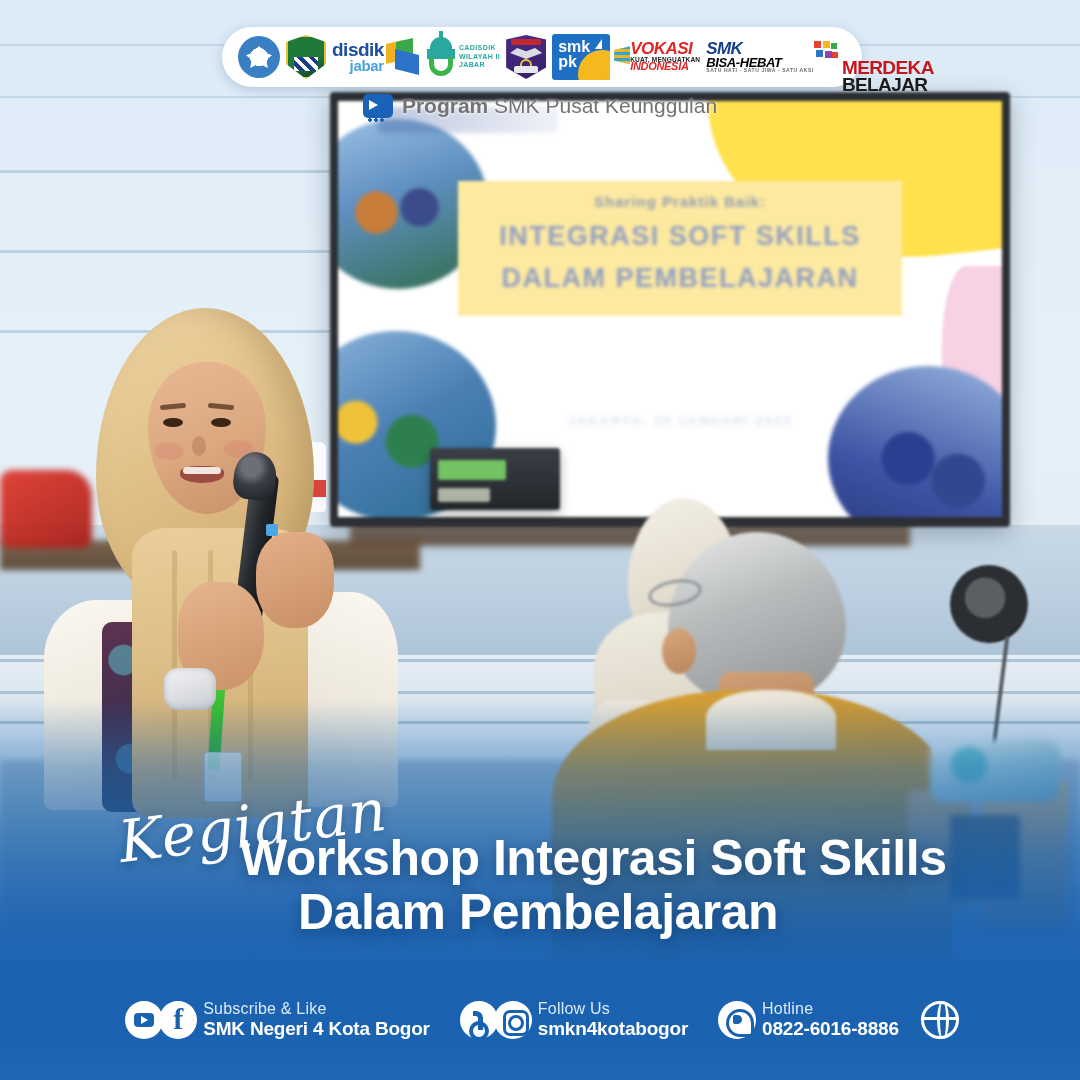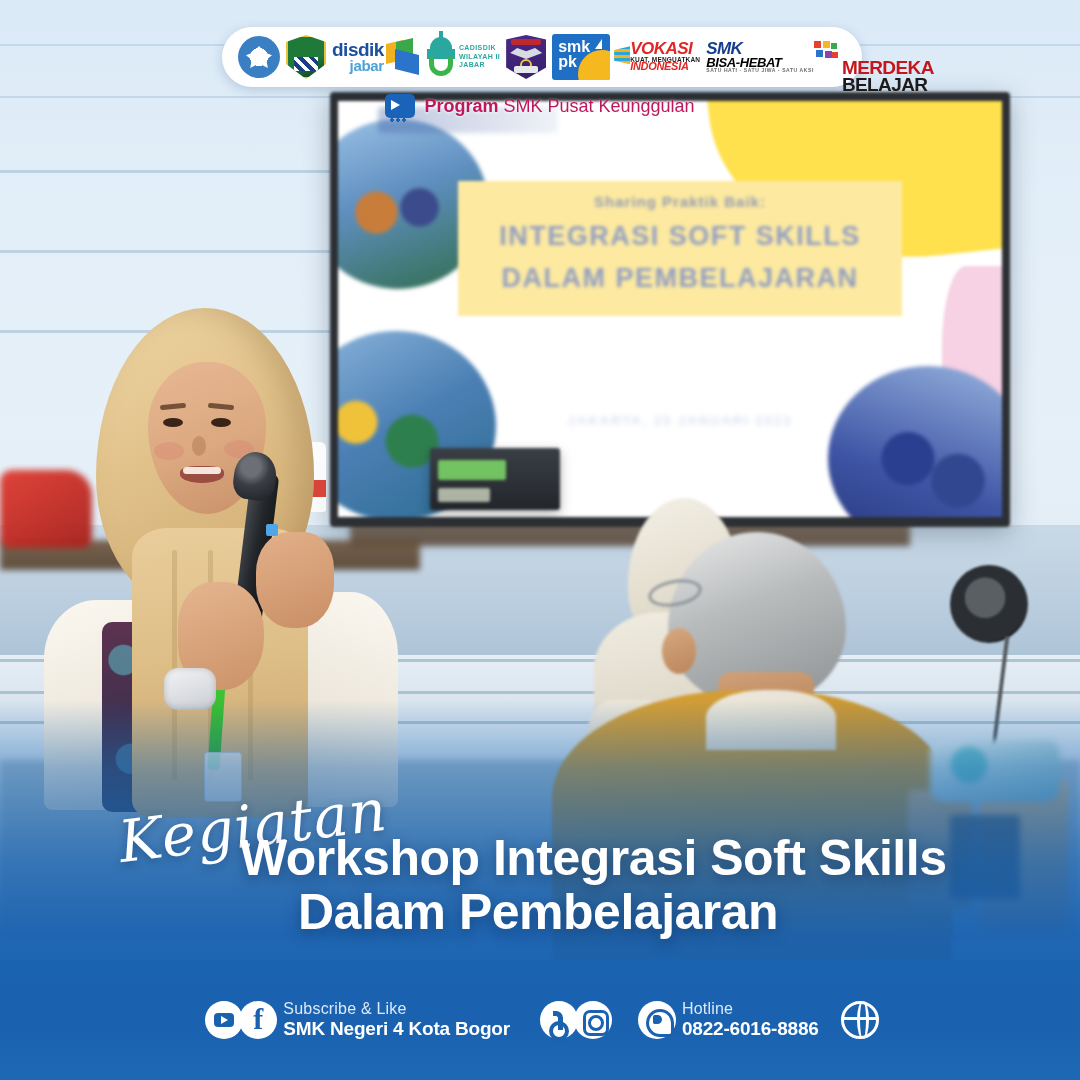--- a/index.html
+++ b/index.html
@@ -413,21 +413,21 @@
     align-items:center;gap:9px;pointer-events:none;
   }
   .program-icon{
     width:30px;height:24px;background:#1b63b8;border-radius:5px;position:relative;
     display:flex;align-items:center;justify-content:center;
   }
   .program-icon:before{content:"";position:absolute;left:6px;top:6px;width:0;height:0;
     border-top:5px solid transparent;border-bottom:5px solid transparent;border-left:9px solid #fff;}
   .program-icon:after{content:"";position:absolute;left:4px;bottom:-4px;width:18px;height:5px;
     background:radial-gradient(circle,#1b63b8 0 40%,transparent 41%) 0 0/6px 6px repeat-x;}
-  .program-txt{font-size:18px;color:#be185d;text-shadow:0 1px 3px rgba(255,255,255,.85);}
+  .program-txt{font-size:21px;color:#737373;text-shadow:0 1px 3px rgba(255,255,255,.85);}
   .program-txt b{font-weight:800;}
   .program-txt span{font-weight:400;}
 
   
   .script{
     position:absolute;left:118px;top:792px;
     font-family:"DejaVu Serif", serif;font-style:italic;font-weight:400;
     font-size:58px;color:#fff;letter-spacing:1px;
     transform:rotate(-7deg);
     text-shadow:0 3px 10px rgba(10,45,90,.45);
@@ -695,20 +695,24 @@
       </div>
     </div>
 
     <div class="fsp"></div>
 
     <div class="fgroup">
       <div class="ficons">
         <span class="ic ic-tt"></span>
         <span class="ic ic-ig"></span>
       </div>
+      <div class="ftxt">
+        <span class="cap">Follow Us</span>
+        <span class="val">smkn4kotabogor</span>
+      </div>
     </div>
 
     <div class="fsp"></div>
 
     <div class="fgroup">
       <div class="ficons">
         <span class="ic ic-wa"></span>
       </div>
       <div class="ftxt">
         <span class="cap">Hotline</span>

